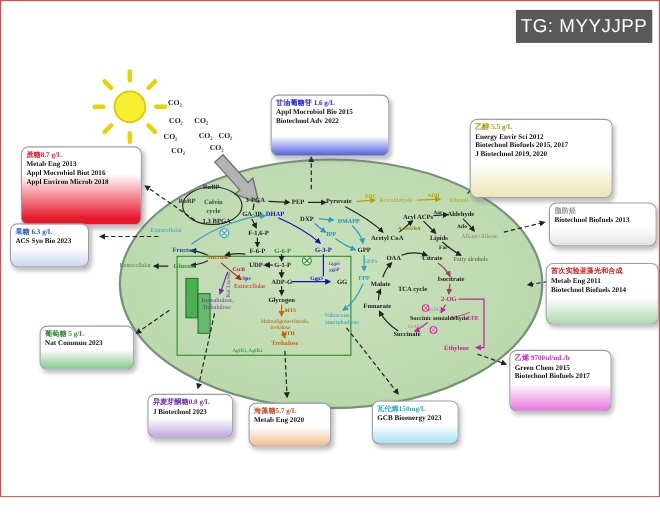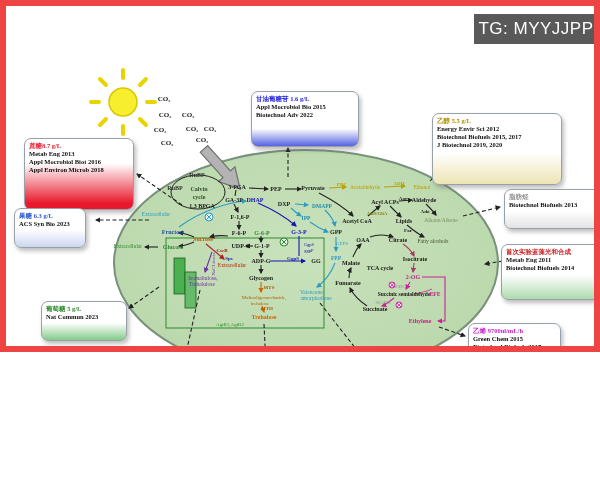--- a/index.html
+++ b/index.html
@@ -1,17 +1,17 @@
 <!DOCTYPE html>
 <html><head>
 <meta charset="utf-8">
 <style>
   html,body{margin:0;padding:0;background:#fff;}
-  .stage{position:relative;width:600px;height:352px;background:#ffffff;overflow:hidden;
-         border:6px solid #ef4444;box-sizing:border-box;
+  .stage{position:relative;width:600px;height:452px;background:#ffffff;overflow:hidden;
+         border:1px solid #ef4444;box-sizing:border-box;
          font-family:"Liberation Serif",serif;}
   svg.scene{position:absolute;left:0;top:0;}
   
   .wm{position:absolute;left:468px;top:8px;width:124px;height:30px;background:#595959;
       color:#fff;font:400 17px "Liberation Sans",sans-serif;display:flex;align-items:center;
       justify-content:center;letter-spacing:.5px;}
   
   .footer{position:absolute;left:8px;top:444px;color:#1d1d1d;
           font:500 16px "Liberation Sans",sans-serif;}
   

